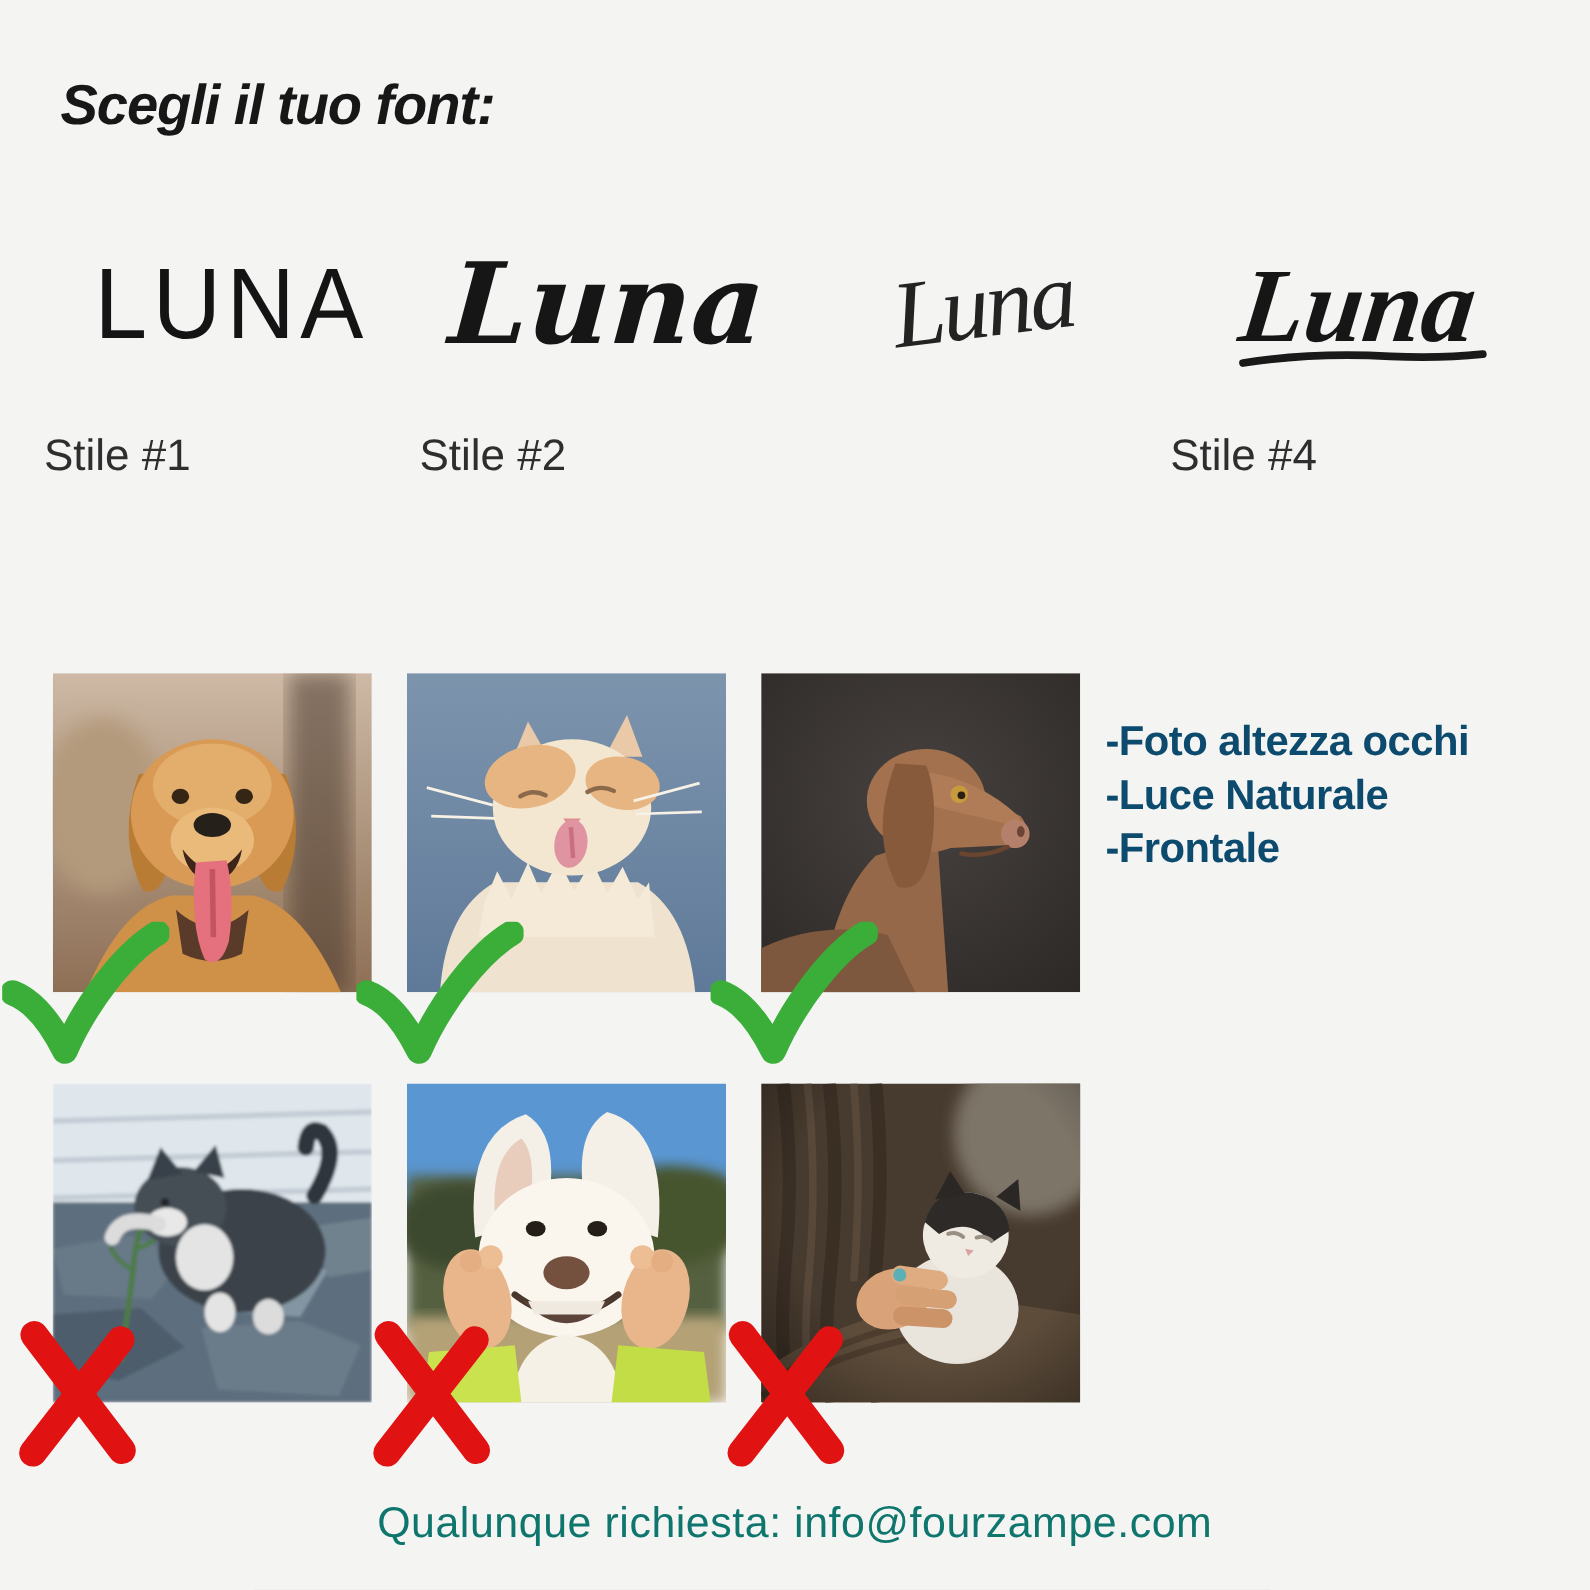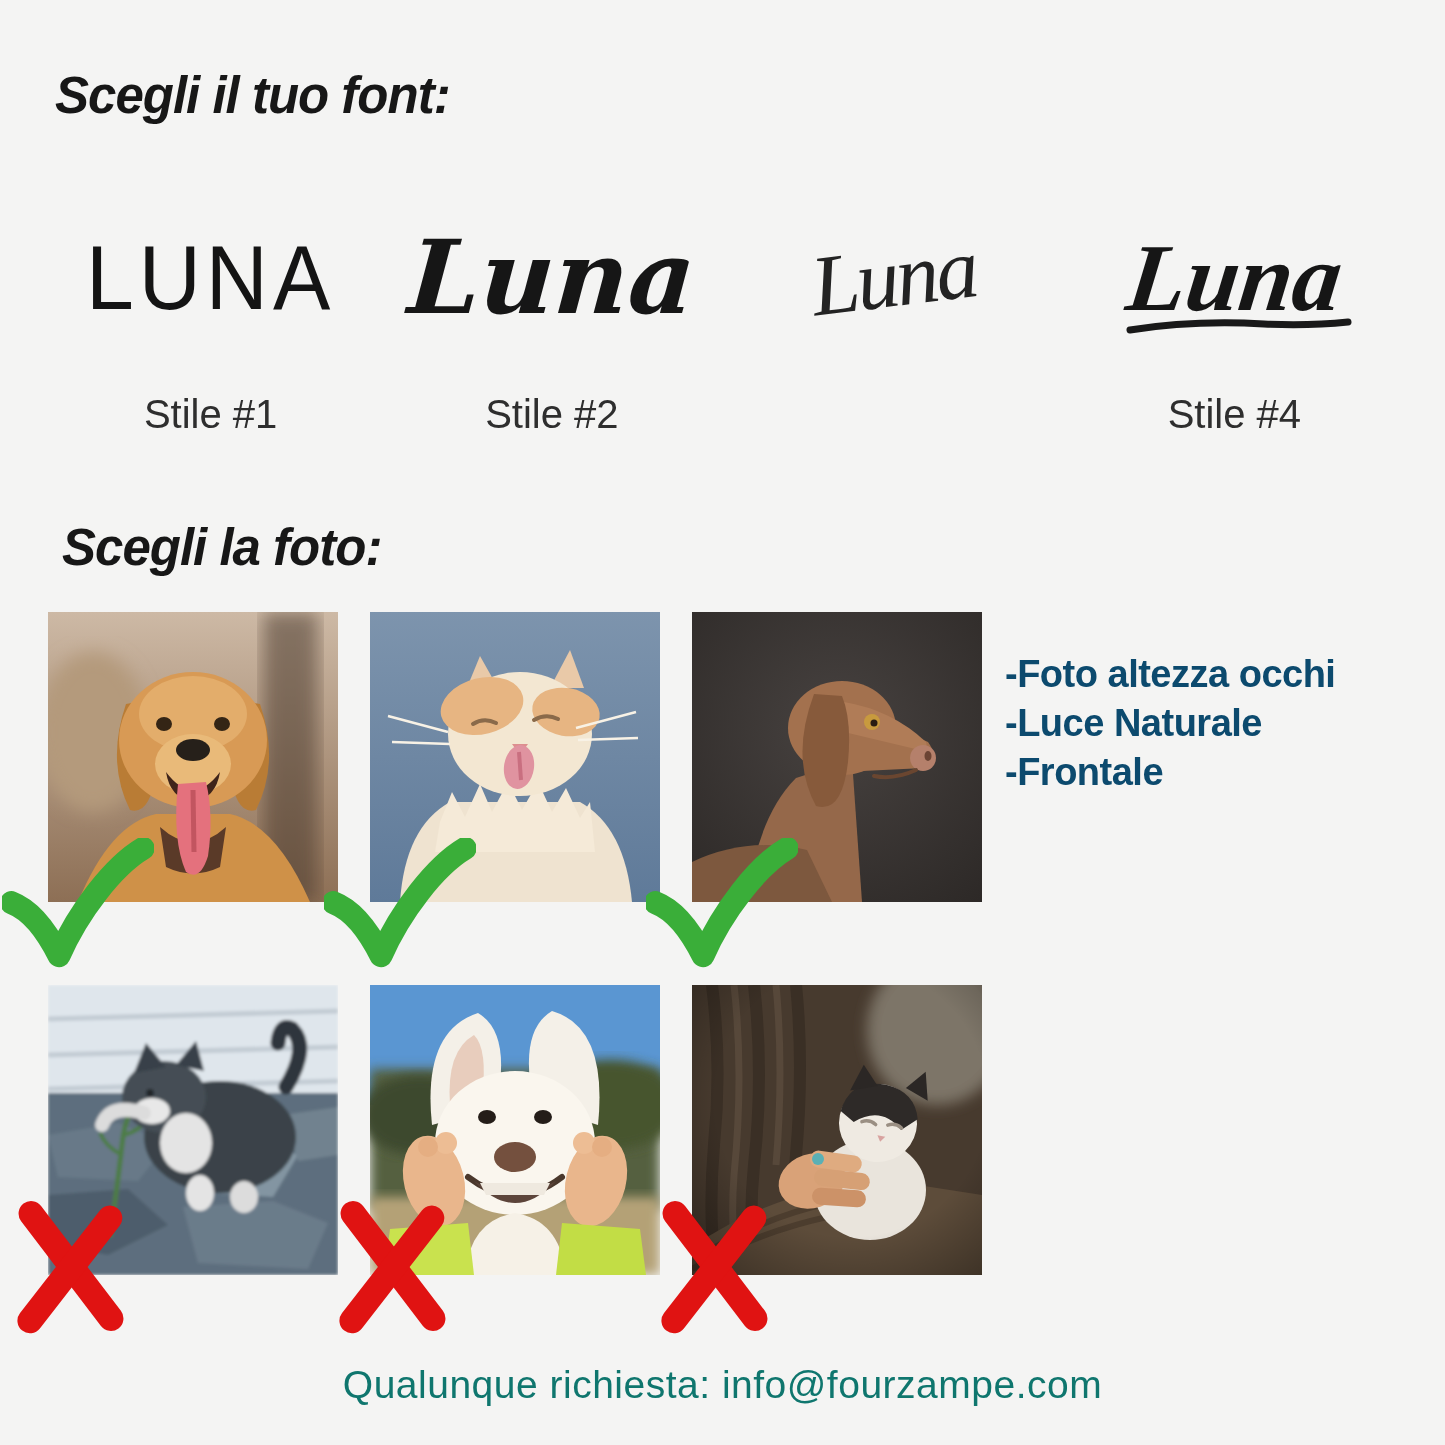--- a/index.html
+++ b/index.html
@@ -8,21 +8,21 @@
 
   
   .h-big{position:absolute;font-weight:bold;font-size:51px;letter-spacing:-1px;color:#171717;white-space:nowrap;font-style:italic;}
   #h-font{left:55px;top:66px;}
   #h-foto{left:62px;top:518px;}
 
   
   .font-row{position:absolute;left:40px;top:168px;width:1365px;height:275px;display:flex;}
   .font-col{flex:1;position:relative;}
   .font-sample{position:absolute;left:0;right:0;top:0;height:218px;display:flex;align-items:center;justify-content:center;}
-  .font-label{position:absolute;top:224px;width:100%;text-align:center;font-size:40px;color:#2e2e2e;}
+  .font-label{position:absolute;top:224px;width:100%;text-align:left;font-size:40px;color:#2e2e2e;}
   .fs1{font-size:86px;letter-spacing:5px;color:#141414;transform:scaleY(1.06);}
   .fs2{font-family:"DejaVu Serif",serif;font-style:italic;font-weight:bold;font-size:102px;transform:skewX(-4deg);}
   .fs3{font-family:"Liberation Serif",serif;font-style:italic;font-size:86px;letter-spacing:-3px;color:#232323;transform:rotate(-7deg);}
   .fs4wrap{position:relative;}
   .fs4{font-family:"Liberation Serif",serif;font-style:italic;font-weight:bold;font-size:96px;transform:skewX(-7deg);display:inline-block;}
   .fs4-under{position:absolute;left:-4px;bottom:-2px;width:230px;height:18px;}
 
   
   .tile{position:absolute;width:290px;height:290px;}
   .tile svg.photo{position:absolute;inset:0;display:block;}
@@ -72,21 +72,20 @@
           <span class="fs4">Luna</span>
           <svg class="fs4-under" viewBox="0 0 230 18">
             <path d="M6 13 Q70 3 140 7 Q185 9 224 5" stroke="#191919" stroke-width="7" fill="none" stroke-linecap="round"></path>
           </svg>
         </span>
       </div>
       <div class="font-label">Stile #4</div>
     </div>
   </div>
 
-  <div class="h-big" id="h-foto">Scegli la foto:</div>
 
   <div class="tile t1">
     <svg class="photo" viewBox="0 0 290 290">
       <defs>
         <linearGradient id="p1bg" x1="0" y1="0" x2="0" y2="1">
           <stop offset="0" stop-color="#cdb9a5"></stop>
             <stop offset="1" stop-color="#8d6f55"></stop>
         </linearGradient>
         <filter id="p1blur">
             <feGaussianBlur stdDeviation="9"></feGaussianBlur>

